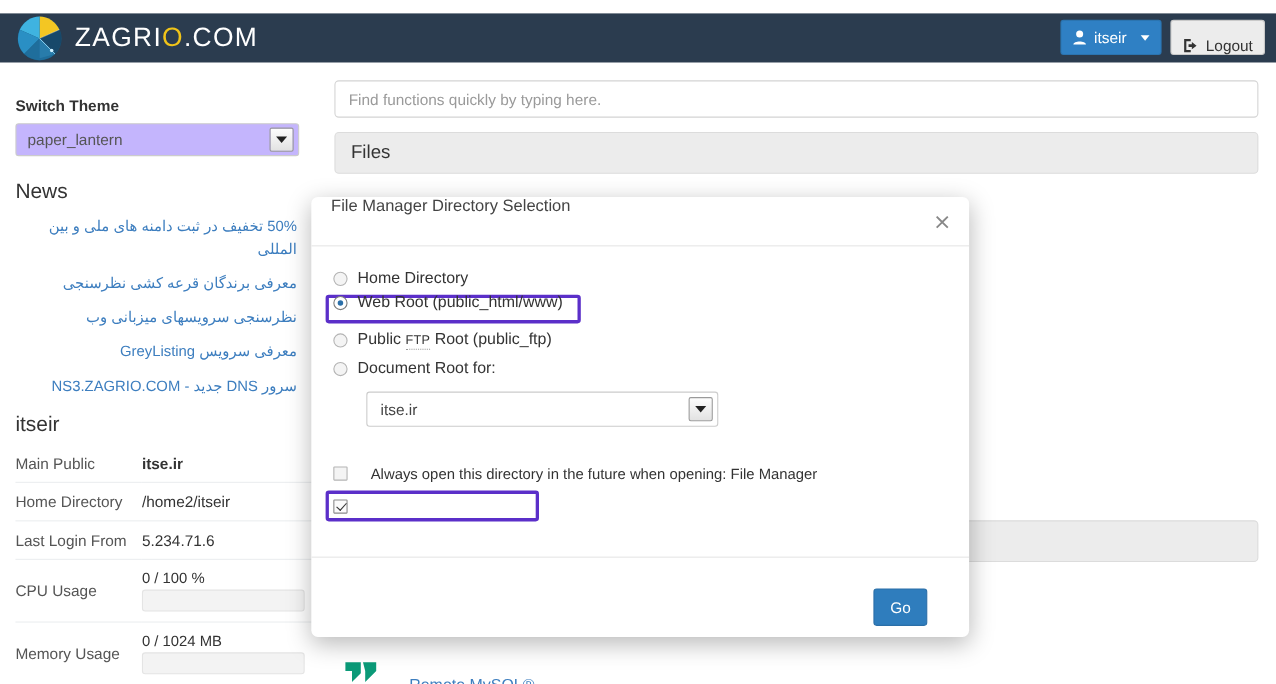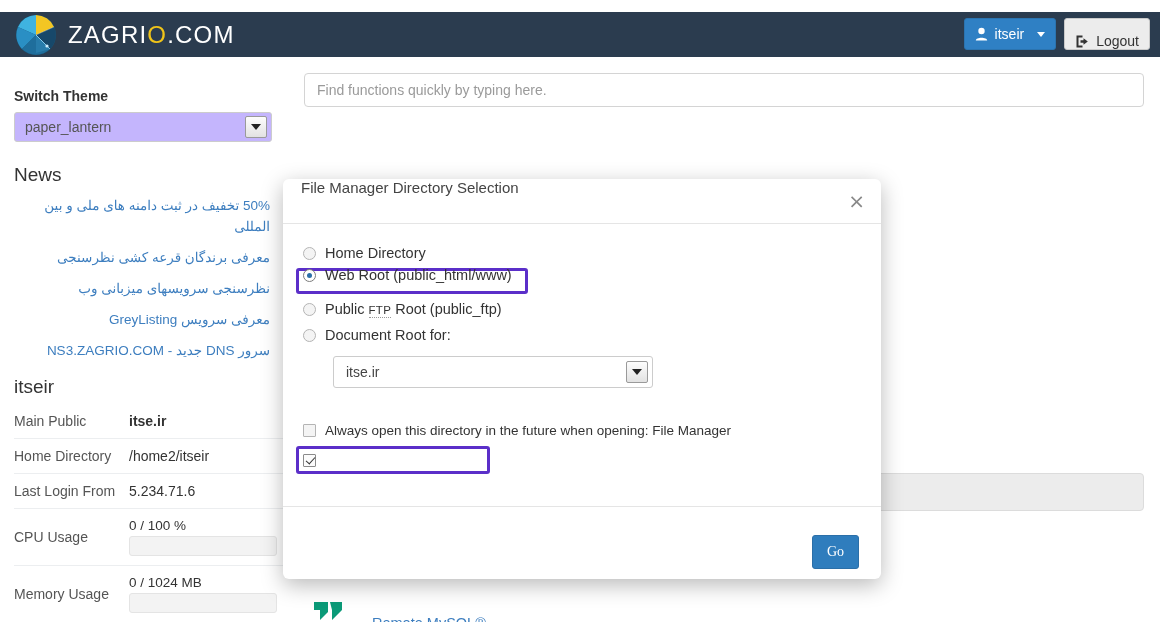--- a/index.html
+++ b/index.html
@@ -169,21 +169,21 @@
     font-size: 14px; color: #444; cursor: pointer;
   }
   .doc-select .sel-arrow {
     position: absolute; right: 4px; top: 4px; width: 22px; height: 22px;
     border: 1px solid #9a9a9a; border-radius: 2px;
     background: linear-gradient(#fdfdfd, #e2e2e2);
     display: flex; align-items: center; justify-content: center;
   }
   .check-block { margin-top: 32px; }
   .check-row {
-    display: flex; align-items: center; gap: 9px;
+    display: flex; align-items: center; gap: 21px;
     font-size: 13.5px; color: #333; height: 20px; margin-bottom: 6px;
   }
   .check-row.highlight {
     border: 3px solid #5b2fc9; border-radius: 3px;
     padding: 2px 7px 2px 4px; margin-left: -7px; height: 28px;
     box-shadow: inset 0 0 0 1px #fff;
     width: 194px;
   }
   .cb {
     width: 13px; height: 13px; border: 1px solid #b4b4b4; background: #f4f4f4;
@@ -191,22 +191,21 @@
   }
   .cb.on { background: #fbfbfb; border-color: #8a8a8a; }
   .cb.on::after {
     content: ""; position: absolute; left: 4px; top: 0px;
     width: 4px; height: 8px; border: solid #333;
     border-width: 0 1.6px 1.6px 0; transform: rotate(42deg);
   }
   .modal-footer {
     height: 91px; border-top: 1px solid #e5e5e5;
     display: flex; align-items: center; justify-content: flex-end;
-    padding-right: 22px;
-    font-family: Liberation Serif, serif;
+    padding-right: 38px;
   }
   .go-btn {
     background: #2f7dbd; color: #fff; border: 1px solid #2b6fa8;
     border-radius: 3px; height: 34px; min-width: 44px; padding: 0 14px;
     font-size: 14px; cursor: pointer;
     display: flex; align-items: center; justify-content: center;
   }
 </style>
 </head>
 <body>
@@ -253,20 +252,23 @@
           </svg>
         </span>
         <span>Logout</span>
       </div>
     </div>
   </div>
 
   <div class="main">
     <div class="search-box" title="Find functions quickly by typing here.">Find functions quickly by typing here.</div>
 
+    <div class="panel-head">
+      <span>Files</span>
+    </div>
 
     <div class="icon-col">
 
       <div class="icon-row" style="left:16px; top:52px;">
         <span class="gicon">
           <svg width="54" height="54" viewBox="0 0 54 54">
             <path d="M4 14 h16 l4 5 h26 v26 a3 3 0 0 1 -3 3 H7 a3 3 0 0 1 -3 -3 z" fill="#3c8dd4"></path>
             <path d="M4 21 h46 v24 a3 3 0 0 1 -3 3 H7 a3 3 0 0 1 -3 -3 z" fill="#4f9fe0"></path>
             <rect x="22" y="32" width="18" height="14" rx="2" fill="#e0a92b"></rect>
             <path d="M26 32 v-4 a5 5 0 0 1 10 0 v4" fill="none" stroke="#c9c9c9" stroke-width="3"></path>

